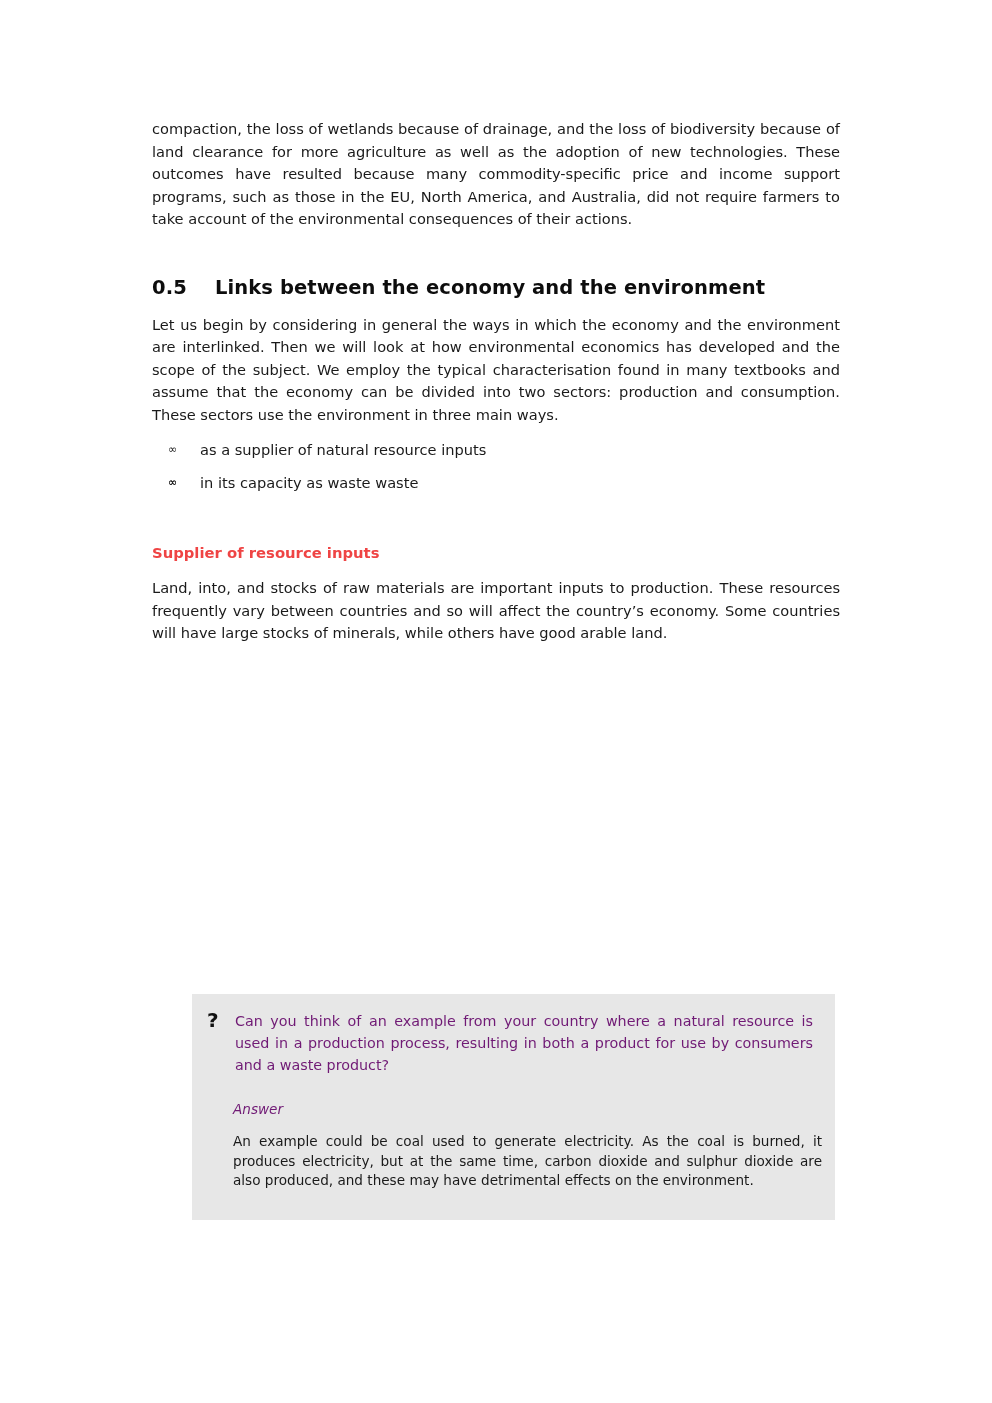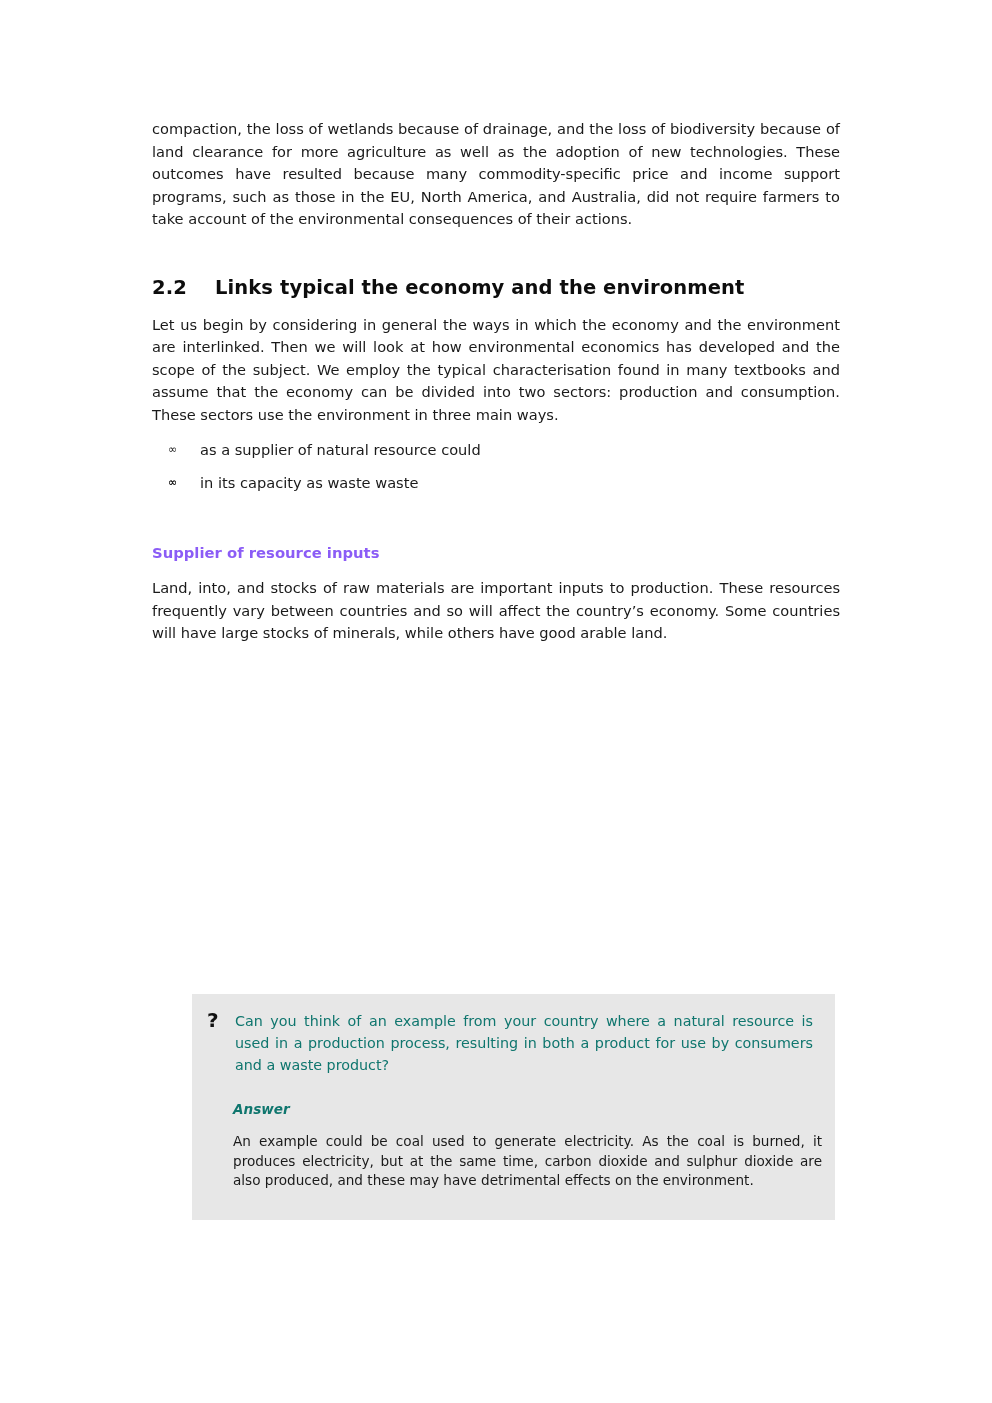--- a/index.html
+++ b/index.html
@@ -53,21 +53,21 @@
   h2.section-heading .num {
     display: inline-block;
     width: 63px;
   }
 
   h3.sub-heading {
     margin: 0;
     font-size: 14.8px;
     line-height: 22px;
     font-weight: bold;
-    color: #8b5cf6;
+    color: #ef4444;
   }
 
   ul.bullet-list {
     list-style: none;
     margin: 0;
     padding: 0;
   }
   ul.bullet-list li {
     position: relative;
     padding-left: 48px;
@@ -109,32 +109,31 @@
     text-align: left;
     padding-left: 2px;
     margin-top: -1px;
   }
   .activity-question-text {
     flex: 1 1 auto;
     font-size: 14.3px;
     line-height: 22px;
     text-align: justify;
     text-justify: inter-word;
-    color: #0f766e;
+    color: #701a75;
   }
   .answer-block {
     margin-left: 28px;
     margin-top: 23px;
   }
   .answer-label {
     font-size: 13.6px;
     line-height: 20px;
     font-style: italic;
-    color: #0f766e;
-    font-weight: bold;
+    color: #701a75;
   }
   .answer-text {
     margin-top: 13px;
     font-size: 13.6px;
     line-height: 19.5px;
     text-align: justify;
     text-justify: inter-word;
     color: #1a1a1a;
     width: 589px;
   }
@@ -145,33 +144,33 @@
 <div class="page">
 
   <div class="content">
 
     <p class="body-text">compaction, the loss of wetlands because of drainage, and the loss of biodiversity because of land clearance for more agriculture as well as the adoption of new technologies. These outcomes have resulted because many commodity-specific price and income support programs, such as those in the EU, North America, and Australia, did not require farmers to take account of the environmental consequences of their actions.</p>
 
     <div class="para-gap"></div>
     <div class="para-gap"></div>
 
     <h2 class="section-heading">
-      <span class="num">2.2</span><span>Links typical the economy and the environment</span>
+      <span class="num">0.5</span><span>Links between the economy and the environment</span>
     </h2>
 
     <div class="para-gap-sm"></div>
 
     <p class="body-text">Let us begin by considering in general the ways in which the economy and the environment are interlinked. Then we will look at how environmental economics has developed and the scope of the subject. We employ the typical characterisation found in many textbooks and assume that the economy can be divided into two sectors: production and consumption. These sectors use the environment in three main ways.</p>
 
     <div class="para-gap-sm"></div>
 
     <ul class="bullet-list">
       <li>
         <span class="bullet-marker">∞</span>
-        <span>as a supplier of natural resource could</span>
+        <span>as a supplier of natural resource inputs</span>
       </li>
       <li>
         <span class="bullet-marker">∞</span>
       </li>
       <li>
         <span class="bullet-marker">∞</span>
         <span>in its capacity as waste waste</span>
       </li>
     </ul>
 

